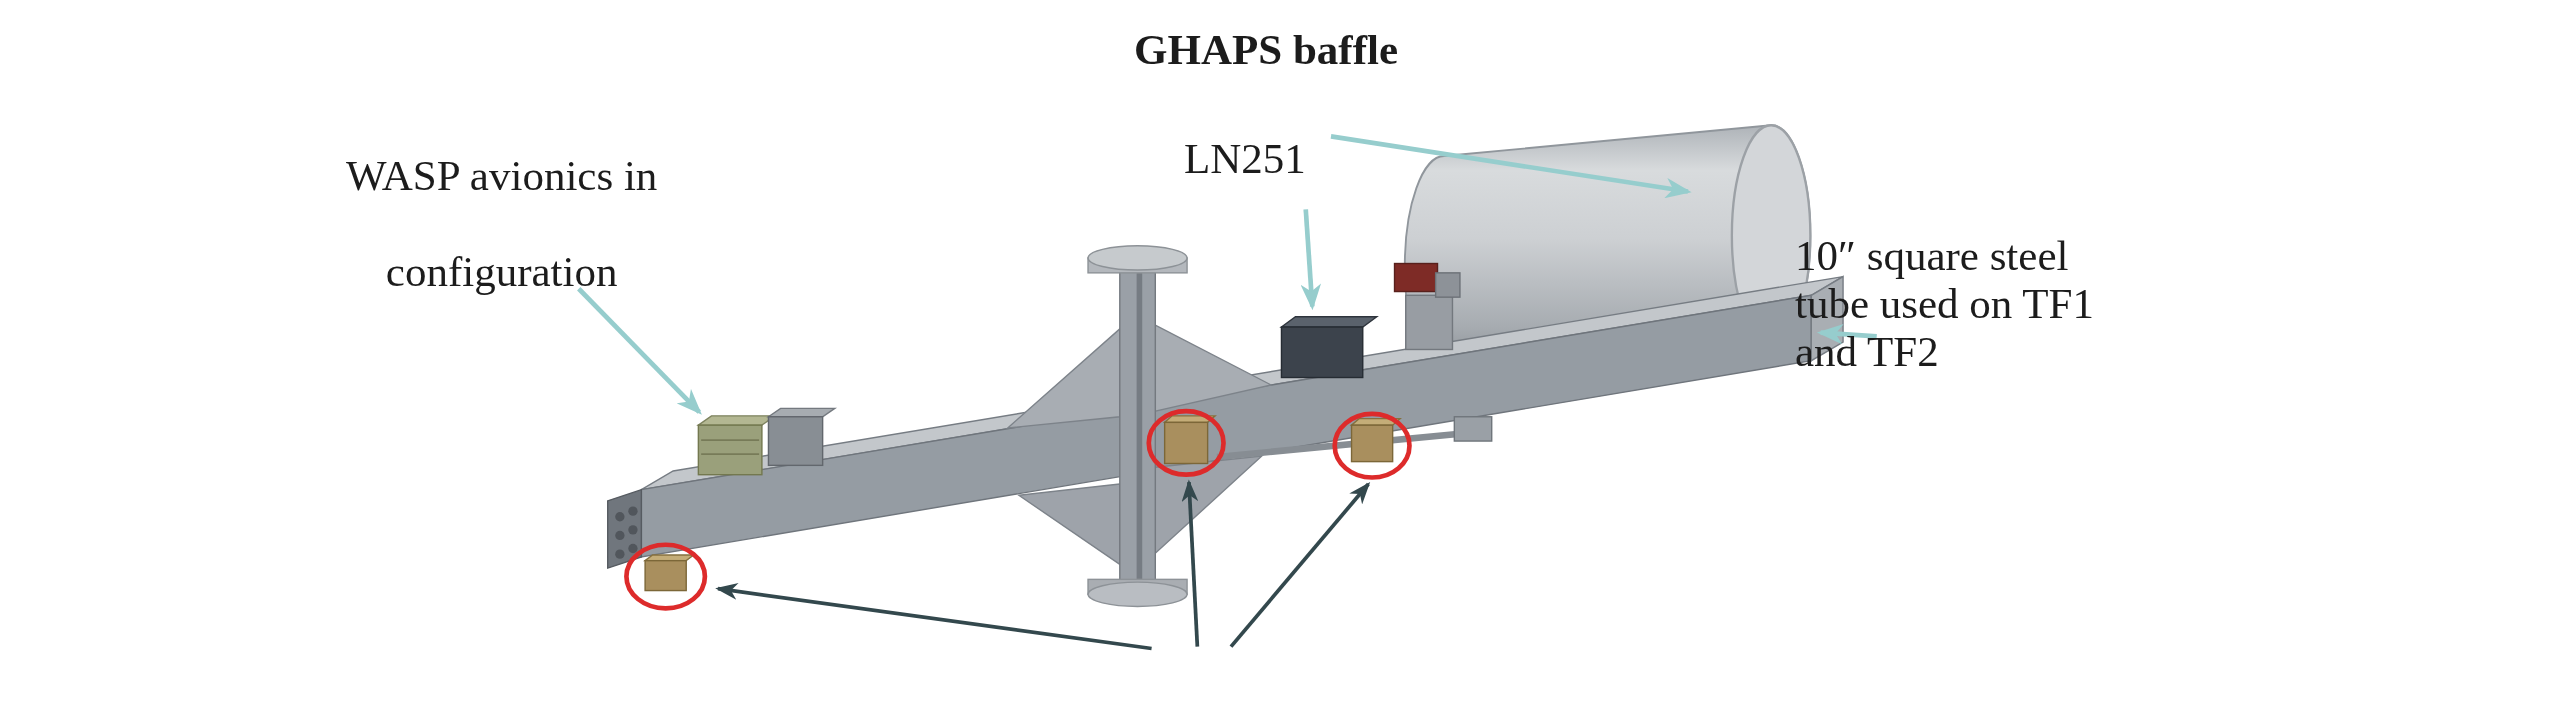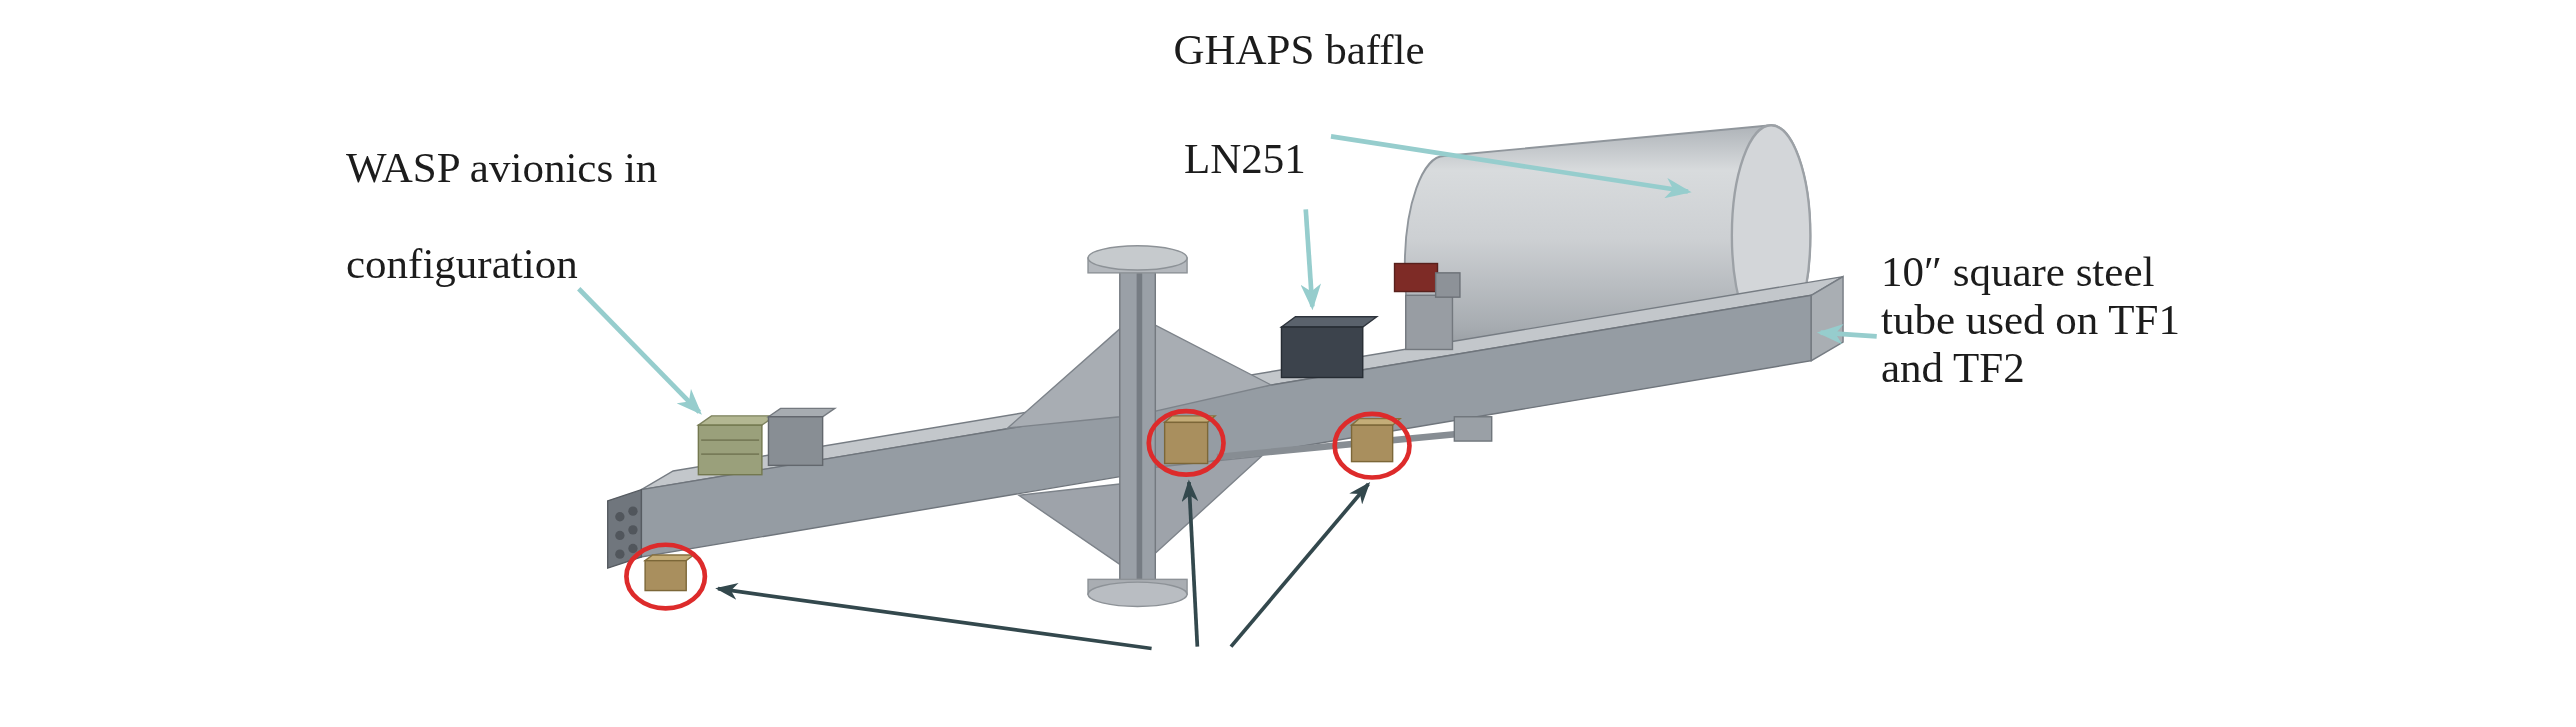--- a/index.html
+++ b/index.html
@@ -111,35 +111,35 @@
       <line x1="2008" y1="360" x2="1948" y2="356" stroke="#96cdcd" stroke-width="5" marker-end="url(#tealHead)"></line>
     </g>
 
     <g>
       <line x1="1232" y1="694" x2="768" y2="630" stroke="#33484d" stroke-width="4" marker-end="url(#darkHead)"></line>
       <line x1="1281" y1="692" x2="1272" y2="516" stroke="#33484d" stroke-width="4" marker-end="url(#darkHead)"></line>
       <line x1="1317" y1="692" x2="1464" y2="518" stroke="#33484d" stroke-width="4" marker-end="url(#darkHead)"></line>
     </g>
   </svg>
 
-  <div class="label" style="left:346px;top:144px;">
+  <div class="label" style="left:346px;top:152px;text-align:center;">
     <span>WASP avionics in</span><br>
     <br>
     <span>configuration</span>
   </div>
 
-  <div class="label center" style="left:1056px;top:26px;width:486px;">
+  <div class="label center" style="left:1023px;top:26px;width:486px;font-weight:bold;">
     <span>GHAPS baffle</span><br>
   </div>
 
   <div class="label" style="left:1184px;top:135px;">
     <span>LN251</span>
   </div>
 
-  <div class="label" style="left:1881px;top:232px;margin-top:16px;">
+  <div class="label" style="left:1795px;top:232px;">
     <span>10″ square steel</span><br>
     <span>tube used on TF1</span><br>
     <span>and TF2</span>
   </div>
 
 
 </div>
 
 
 </body></html>

